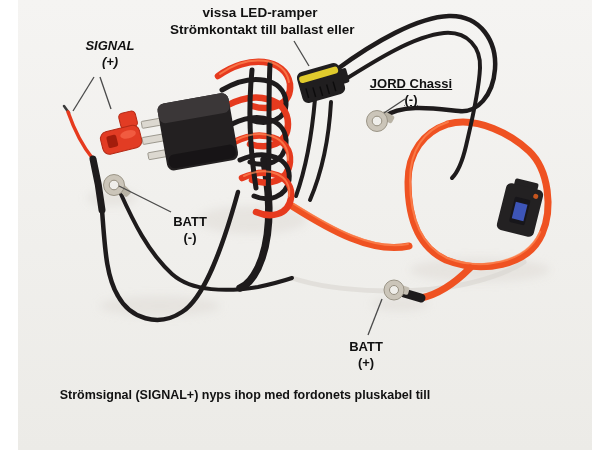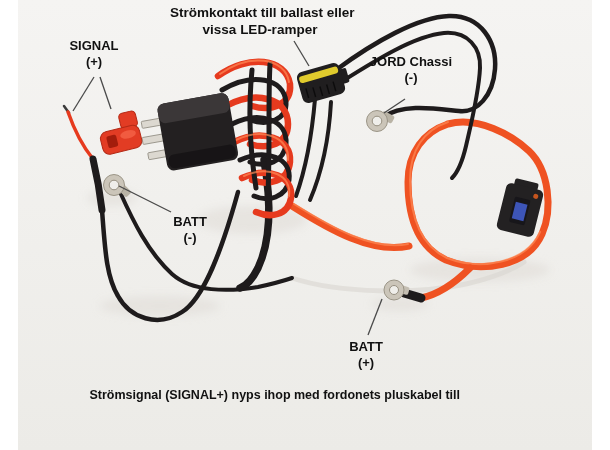--- a/index.html
+++ b/index.html
@@ -14,25 +14,25 @@
   .wire-orange{stroke:var(--wire-orange,#ef5222);fill:none;stroke-linecap:round;}
   .wire-highlight{stroke:var(--wire-red-highlight,#ff8a55);fill:none;stroke-linecap:round;opacity:.7;}
   .wire-pale{stroke:#d9d6d0;fill:none;stroke-linecap:round;opacity:.6;}
   .shadow{fill:#ddd9d3;opacity:.5;}
   .leader{stroke:var(--leader-line,#4a4a4a);stroke-width:1.3;}
   .label{
     position:absolute;font-weight:bold;font-size:13px;line-height:1.25;
     color:var(--text,#111);text-align:center;white-space:nowrap;
   }
   .lbl-title{left:170px;top:5px;width:180px;font-size:13.5px;}
-  .lbl-signal{left:54px;top:38px;width:80px;}
-  .lbl-jord{left:356px;top:54px;width:110px;}
+  .lbl-signal{left:70px;top:38px;width:80px;font-style:italic;}
+  .lbl-jord{left:356px;top:76px;width:110px;text-decoration:underline;}
   .lbl-batt-minus{left:155px;top:214px;width:70px;}
   .lbl-batt-plus{left:331px;top:339px;width:70px;}
-  .lbl-caption{left:30px;top:387px;width:430px;text-align:right;font-size:12.5px;line-height:1.35;}
+  .lbl-caption{left:30px;top:387px;width:430px;text-align:center;font-size:12.5px;line-height:1.35;}
 </style>
 </head>
 <body>
 
 <div class="stage">
 
   <svg class="photo-svg" width="610" height="450" viewBox="0 0 610 450">
     <defs>
       <linearGradient id="photoBg" x1="0" y1="0" x2="0" y2="1">
         <stop offset="0" stop-color="#f5f4f2"></stop>
@@ -146,22 +146,22 @@
 
     <line class="leader" x1="294" y1="41" x2="309" y2="66"></line>
     <line class="leader" x1="94" y1="77" x2="73" y2="111"></line>
     <line class="leader" x1="100" y1="77" x2="111" y2="109"></line>
     <line class="leader" x1="405" y1="99" x2="384" y2="113"></line>
     <line class="leader" x1="119" y1="186" x2="171" y2="212"></line>
     <line class="leader" x1="382" y1="299" x2="368" y2="335"></line>
   </svg>
 
   <div class="label lbl-title">
+    <div>vissa LED-ramper</div>
     <div>Strömkontakt till ballast eller</div>
-    <div>vissa LED-ramper</div>
   </div>
 
   <div class="label lbl-signal">
     <div>SIGNAL</div>
     <div>(+)</div>
   </div>
 
   <div class="label lbl-jord">
     <div>JORD Chassi</div>
     <div>(-)</div>

